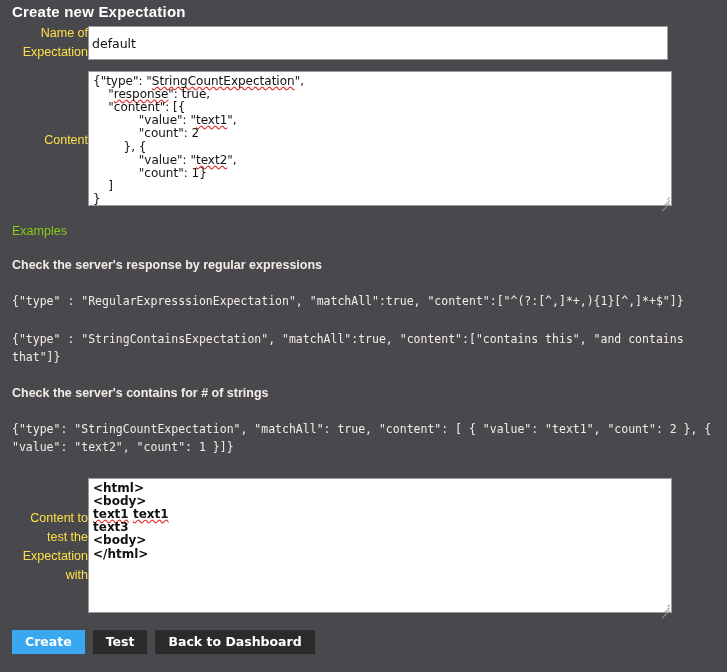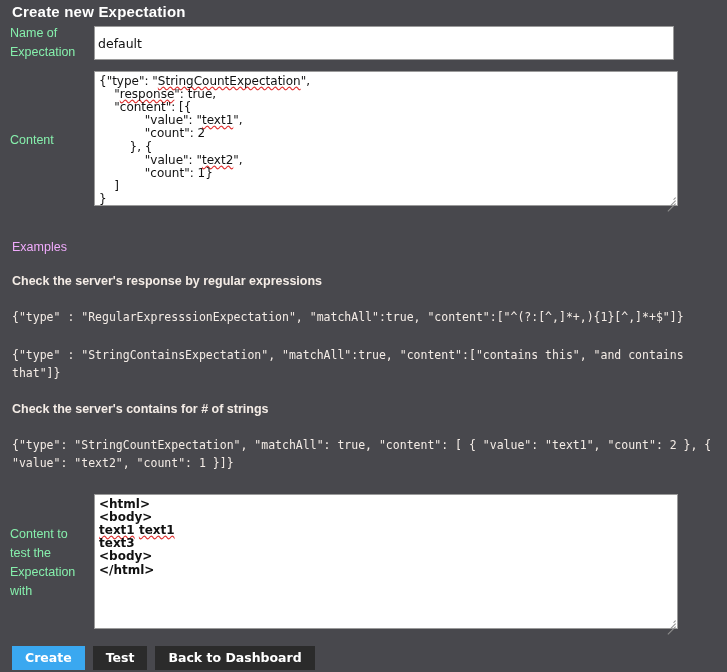--- a/index.html
+++ b/index.html
@@ -36,23 +36,23 @@
     table-layout: fixed;
   }
   .form-table td {
     padding: 0;
     vertical-align: middle;
   }
   td.label-cell {
     width: 78px;
     font-size: 12.5px;
     line-height: 19px;
-    color: #86efac;
-    padding-right: 6px;
+    color: #fde047;
     vertical-align: middle;
+    text-align: right;
   }
   td.field-cell {
     width: 629px;
   }
   .text-input {
     width: 580px;
     height: 22px;
     box-sizing: border-box;
     background: #ffffff;
     color: #111111;
@@ -112,22 +112,22 @@
   .spell {
     text-decoration: underline wavy #e03030;
     text-decoration-skip-ink: none;
   }
 
   .examples-block {
     padding: 10px 2px 0 2px;
   }
   .examples-heading {
     font-size: 12.5px;
-    margin: 16px 0 20px 0;
-    color: #f0abfc;
+    margin: 0 0 20px 0;
+    color: #84cc16;
   }
   .example-desc {
     font-size: 12.5px;
     font-weight: bold;
     margin: 0 0 20px 0;
     color: #f4ece6;
   }
   .example-code {
     font-family: "DejaVu Sans Mono", monospace;
     font-size: 11.5px;

